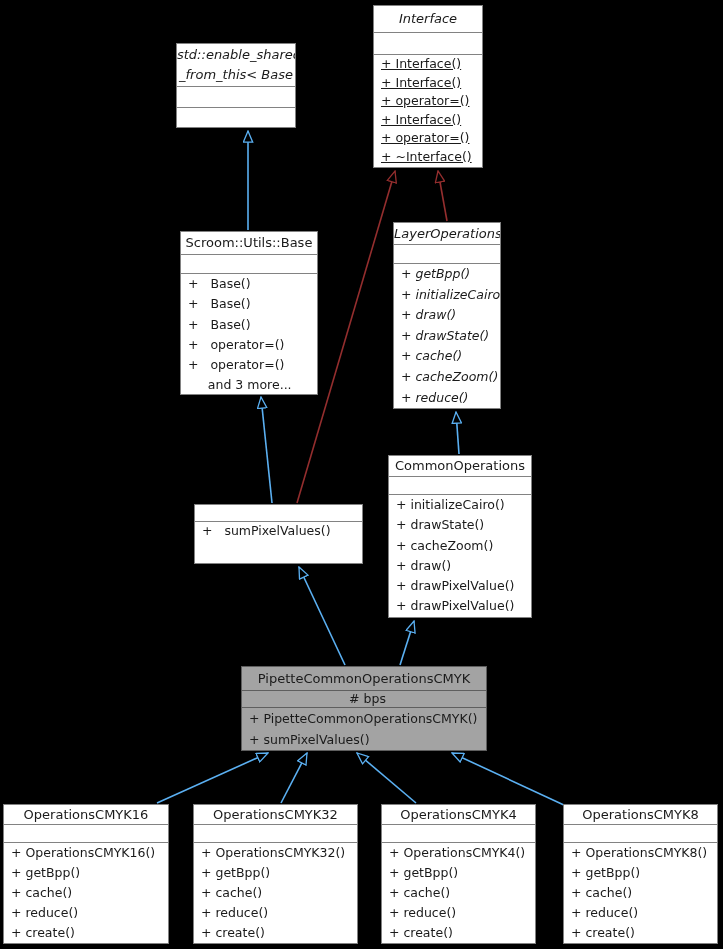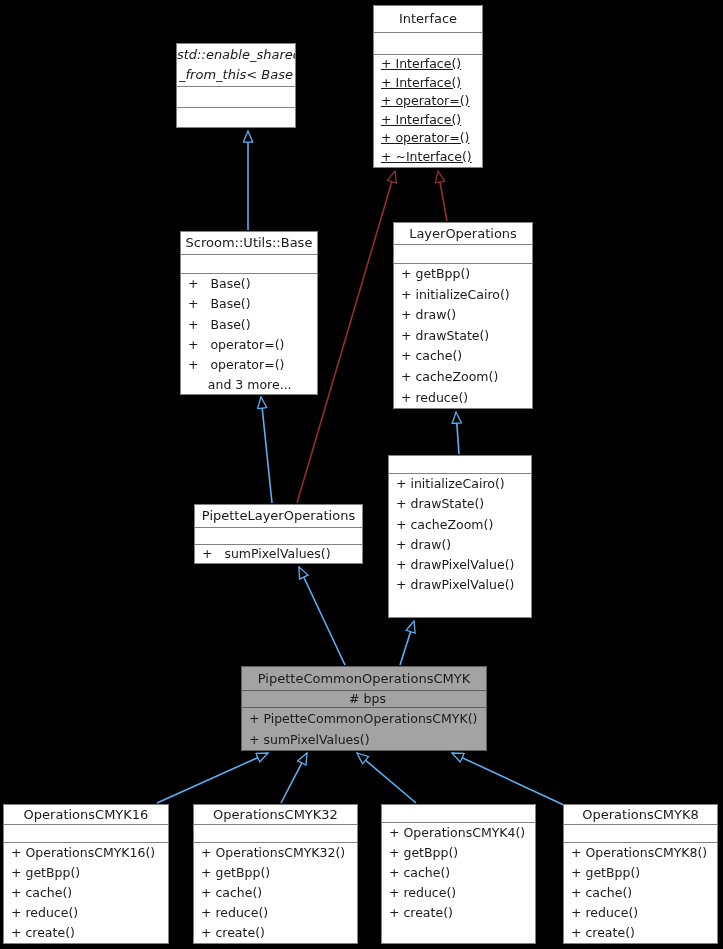--- a/index.html
+++ b/index.html
@@ -22,34 +22,34 @@
     text-align:center; white-space:pre-line;
     border-bottom:1px solid #828282;
     font-size:13px; overflow:hidden;
   }
   .box .attrs { border-bottom:1px solid #828282; overflow:hidden; }
   .box .methods { overflow:hidden; }
   .box .row { white-space:pre; padding-left:7px; overflow:hidden; }
 
   
   #interface { left:373px; top:5px;  width:110px; height:163px; }
-  #interface .title { height:26px; line-height:26px; }
+  #interface .title { height:26px; line-height:26px;font-style:italic; }
   #interface .attrs { height:21px; }
   #interface .row   { height:18.5px; line-height:18.5px;text-decoration:underline; }
 
   #enable-shared { left:176px; top:43px; width:120px; height:85px;font-style:italic; }
   #enable-shared .title { height:41px; line-height:20px; padding-top:1px; }
   #enable-shared .attrs { height:20px; }
 
   #scroom-utils-base { left:180px; top:231px; width:138px; height:164px; }
   #scroom-utils-base .title { height:22px; line-height:22px; }
   #scroom-utils-base .attrs { height:18px; }
   #scroom-utils-base .row   { height:20.3px; line-height:20.3px; }
 
-  #layer-operations { left:393px; top:222px; width:140px; height:187px; }
+  #layer-operations { left:393px; top:222px; width:108px; height:187px;font-style:italic; }
   #layer-operations .title { height:21px; line-height:21px; }
   #layer-operations .attrs { height:18px; }
   #layer-operations .row   { height:20.6px; line-height:20.6px; }
 
   #common-operations { left:388px; top:455px; width:144px; height:163px; }
   #common-operations .title { height:20px; line-height:20px; }
   #common-operations .attrs { height:17px; }
   #common-operations .row   { height:20.3px; line-height:20.3px; }
 
   #pipette-layer-operations { left:194px; top:504px; width:169px; height:60px; }
@@ -145,33 +145,33 @@
         <div class="row">+ initializeCairo()</div>
         <div class="row">+ draw()</div>
         <div class="row">+ drawState()</div>
         <div class="row">+ cache()</div>
         <div class="row">+ cacheZoom()</div>
         <div class="row">+ reduce()</div>
       </div>
   </div>
 
   <div class="box" id="common-operations">
+    <div class="title">CommonOperations</div>
     <div class="attrs"></div>
     <div class="methods">
         <div class="row">+ initializeCairo()</div>
         <div class="row">+ drawState()</div>
         <div class="row">+ cacheZoom()</div>
         <div class="row">+ draw()</div>
         <div class="row">+ drawPixelValue()</div>
         <div class="row">+ drawPixelValue()</div>
       </div>
   </div>
 
   <div class="box" id="pipette-layer-operations">
-    <div class="title">PipetteLayerOperations</div>
     <div class="attrs"></div>
     <div class="methods">
         <div class="row">+   sumPixelValues()</div>
       </div>
   </div>
 
   <div class="box highlight" id="pipette-common-operations-cmyk">
     <div class="title">PipetteCommonOperationsCMYK</div>
     <div class="attrs">
         <div class="row"># bps</div>
@@ -200,20 +200,21 @@
     <div class="methods">
         <div class="row">+ OperationsCMYK32()</div>
         <div class="row">+ getBpp()</div>
         <div class="row">+ cache()</div>
         <div class="row">+ reduce()</div>
         <div class="row">+ create()</div>
       </div>
   </div>
 
   <div class="box cmyk" id="operations-cmyk4">
+    <div class="title">OperationsCMYK4</div>
     <div class="attrs"></div>
     <div class="methods">
         <div class="row">+ OperationsCMYK4()</div>
         <div class="row">+ getBpp()</div>
         <div class="row">+ cache()</div>
         <div class="row">+ reduce()</div>
         <div class="row">+ create()</div>
       </div>
   </div>
 

